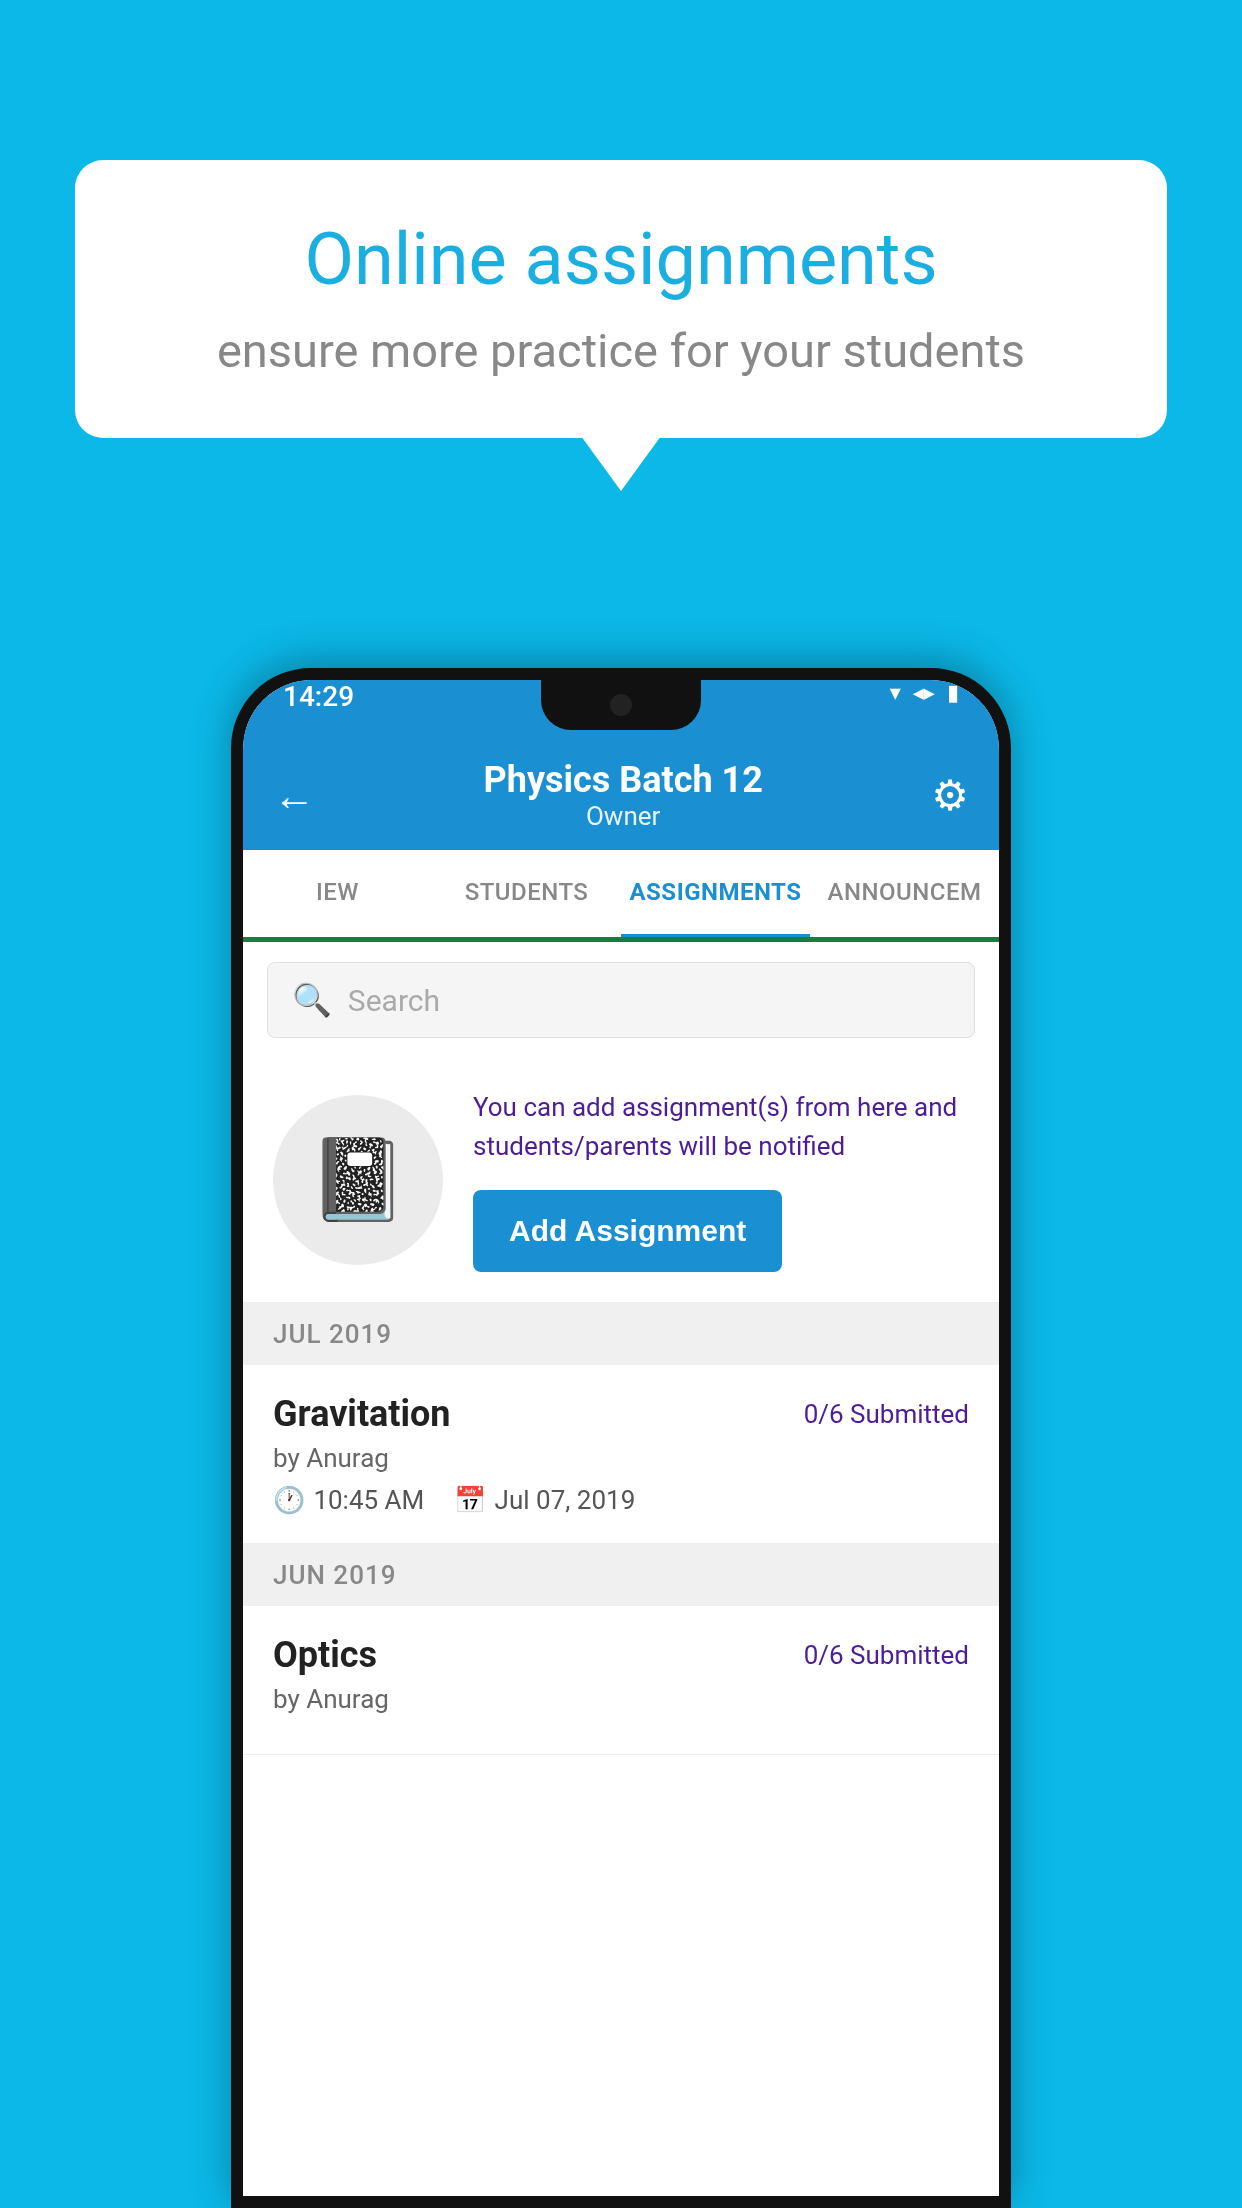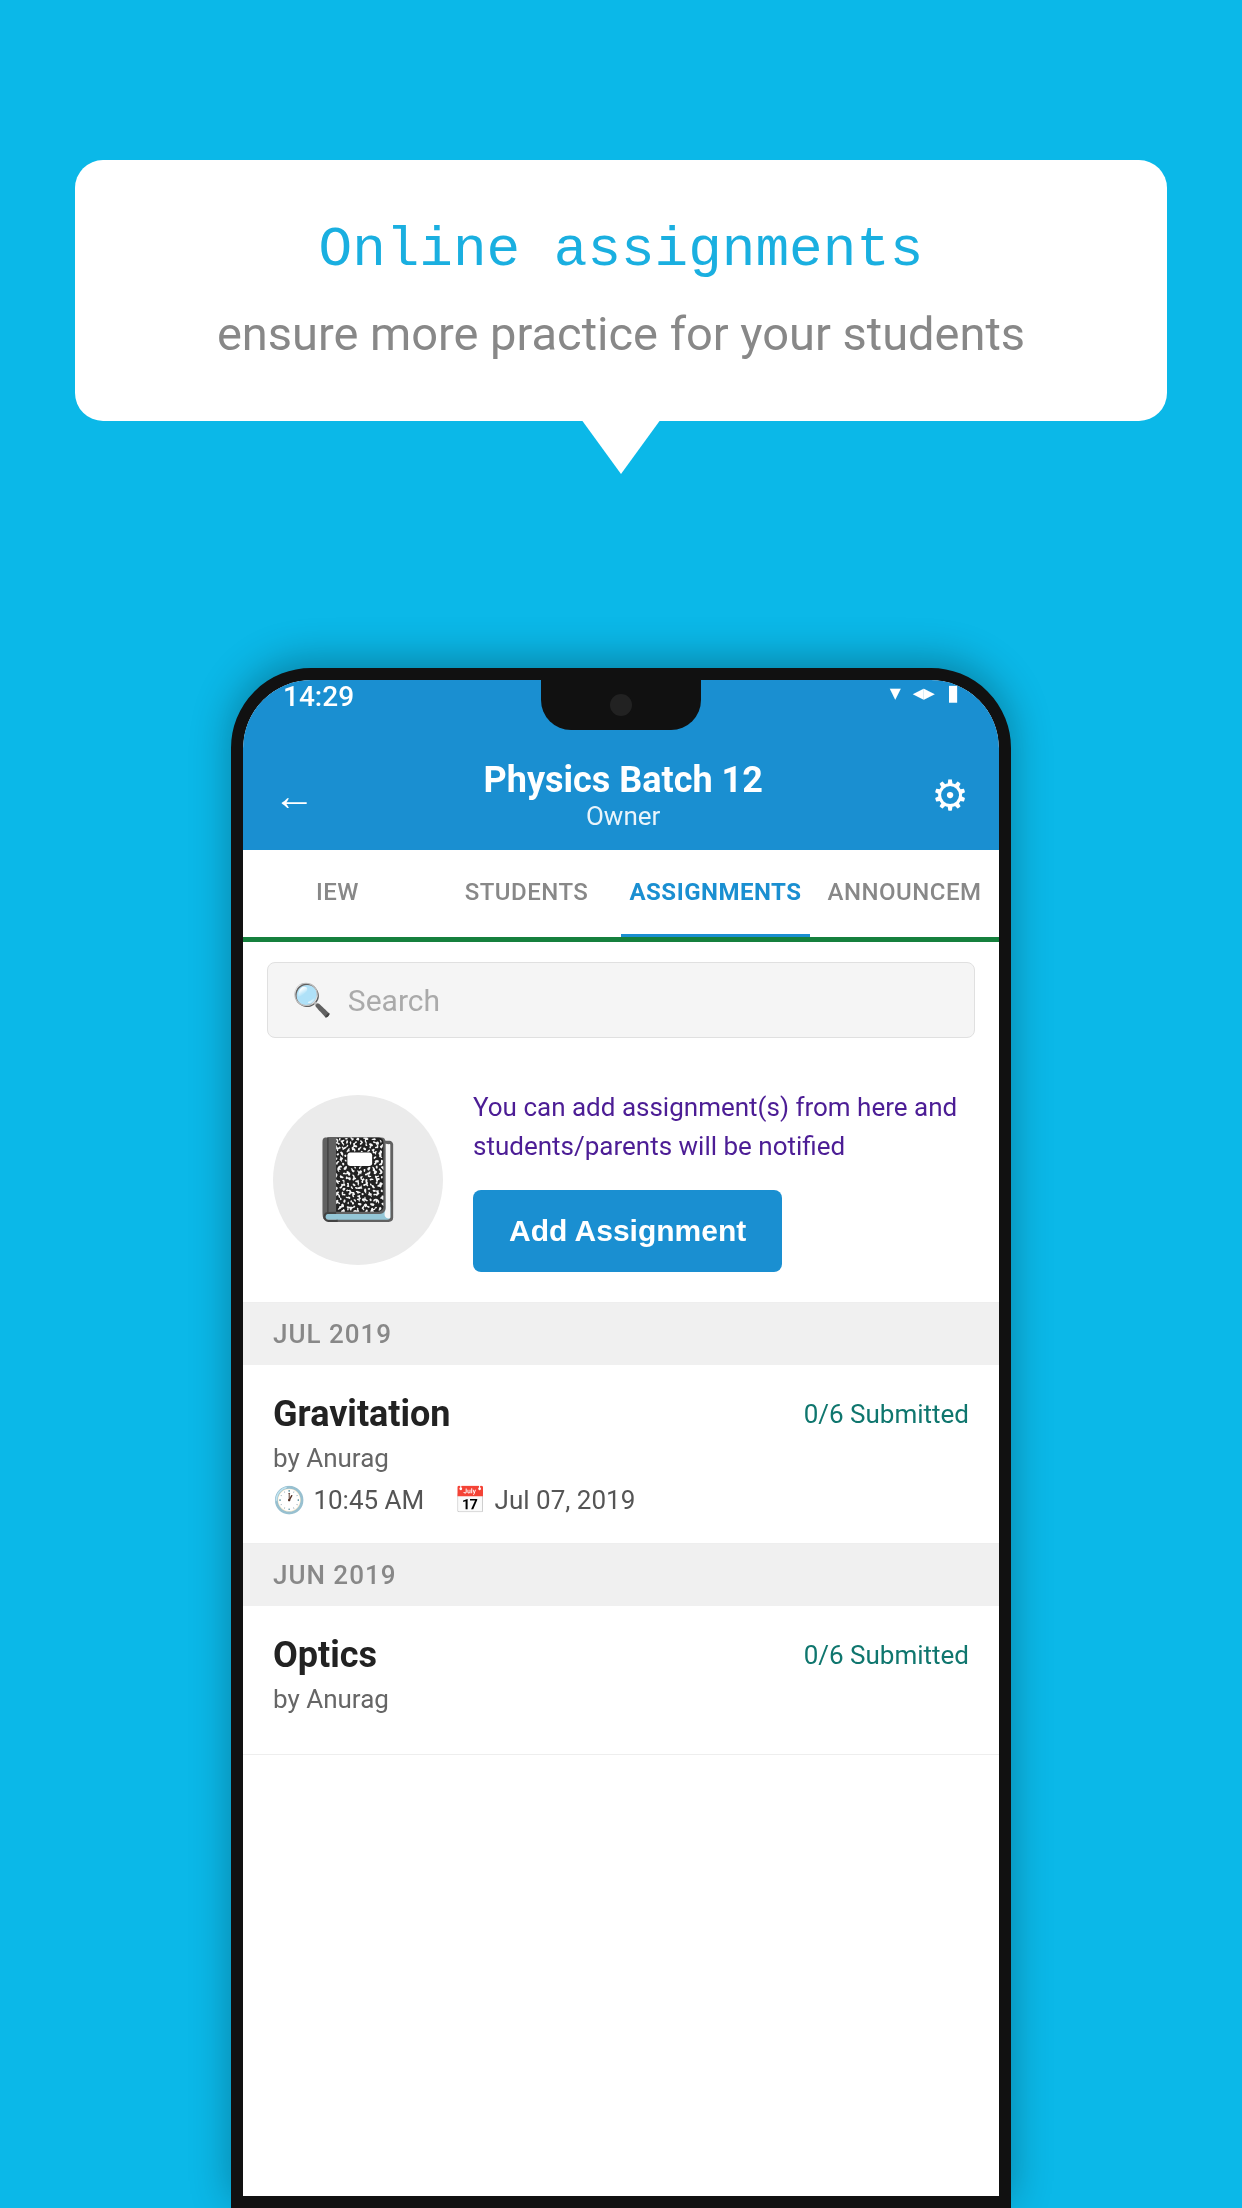--- a/index.html
+++ b/index.html
@@ -26,26 +26,25 @@
 
     .speech-bubble {
       background: white;
       border-radius: 28px;
       padding: 60px 80px;
       width: 100%;
       text-align: center;
     }
 
     .speech-bubble-title {
-      font-size: 56px;
+      font-size: 72px;
       color: #1AAFE0;
       font-weight: 400;
       margin-bottom: 24px;
       line-height: 1.1;
-      font-family: Liberation Mono, monospace;
     }
 
     .speech-bubble-subtitle {
       font-size: 47px;
       color: #888;
       font-weight: 400;
     }
 
     .speech-bubble-tail {
       width: 0;
@@ -306,21 +305,21 @@
     }
 
     .assignment-name {
       font-size: 36px;
       font-weight: 700;
       color: #222;
     }
 
     .assignment-submitted {
       font-size: 26px;
-      color: #0f766e;
+      color: #4c1d95;
     }
 
     .assignment-by {
       font-size: 26px;
       color: #666;
       margin-bottom: 12px;
     }
 
     .assignment-meta {
       display: flex;

